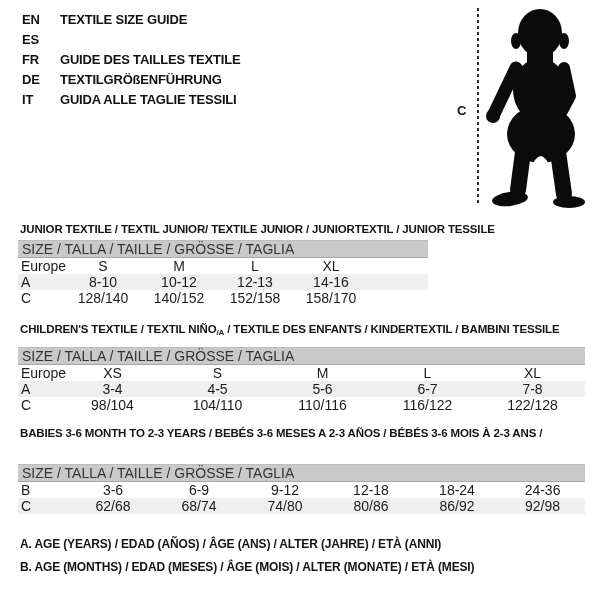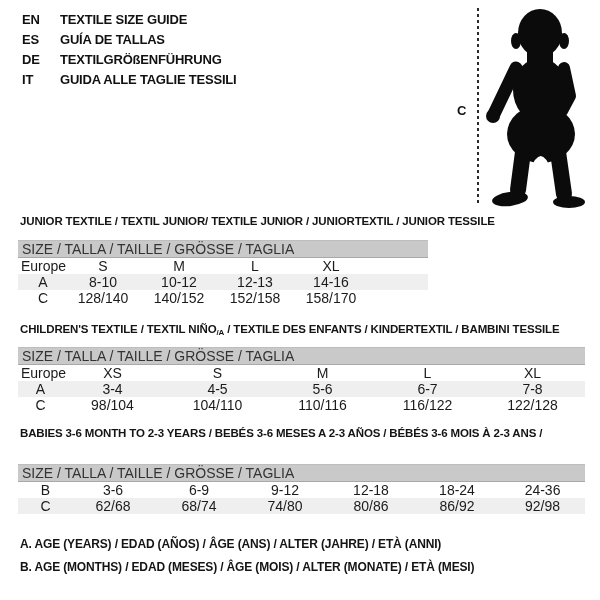--- a/index.html
+++ b/index.html
@@ -20,42 +20,45 @@
   .silhouette{position:absolute;left:480px;top:4px;}
   
   .sec-title{position:absolute;left:20px;font-size:11.5px;font-weight:700;
     letter-spacing:-0.15px;color:#141414;white-space:nowrap;line-height:15px;}
   .sub{font-size:8px;vertical-align:-2px;}
   
   table.size-table{position:absolute;border-collapse:collapse;table-layout:fixed;
     font-size:14px;color:#1b1b1b;}
   table.size-table td{height:16px;line-height:16px;padding:0;text-align:center;
     white-space:nowrap;overflow:visible;}
-  table.size-table td.lbl{text-align:center;padding-left:3px;}
+  table.size-table td.lbl{text-align:left;padding-left:3px;}
   tr.bar td{height:16px;line-height:16px;background:#c9c9c9;color:#333;
     text-align:left;padding-left:4px;font-weight:400;
     border-top:1px solid #bdbdbd;border-bottom:1px solid #a8a8a8;}
   tr.r-alt td{background:#efefef;}
   
   .footnote{position:absolute;left:20px;font-size:12px;font-weight:700;
     letter-spacing:-0.15px;color:#141414;white-space:nowrap;line-height:14px;}
 </style>
 </head>
 <body>
 
 <div class="page">
 
   <div class="lang-block">
     <div class="lang-row">
       <span class="lang-code">EN</span>
       <span class="lang-label">TEXTILE SIZE GUIDE</span>
     </div>
     <div class="lang-row">
       <span class="lang-code">ES</span>
-      <span class="lang-label">GUÍA DE TALLAS</span>
+    </div>
+    <div class="lang-row">
+      <span class="lang-code">FR</span>
+      <span class="lang-label">GUIDE DES TAILLES TEXTILE</span>
     </div>
     <div class="lang-row">
       <span class="lang-code">DE</span>
       <span class="lang-label">TEXTILGRÖßENFÜHRUNG</span>
     </div>
     <div class="lang-row">
       <span class="lang-code">IT</span>
       <span class="lang-label">GUIDA ALLE TAGLIE TESSILI</span>
     </div>
   </div>
@@ -74,21 +77,21 @@
       <circle cx="13" cy="112" r="7"></circle>
       <path d="M84,64 L90,92 L82,107" stroke="#0b0b0b" stroke-width="12" stroke-linecap="round" stroke-linejoin="round" fill="none"></path>
       <path d="M43,148 L38,186" stroke="#0b0b0b" stroke-width="16" stroke-linecap="round" fill="none"></path>
       <path d="M78,148 L84,190" stroke="#0b0b0b" stroke-width="16" stroke-linecap="round" fill="none"></path>
       <ellipse cx="30" cy="195" rx="18" ry="7" transform="rotate(-7 30 195)"></ellipse>
       <ellipse cx="89" cy="198" rx="16" ry="6"></ellipse>
       <path d="M50,166 Q61,138 71,166 L71,172 L50,172 Z" fill="#ffffff"></path>
     </g>
   </svg>
 
-  <div class="sec-title" style="top:214px;">JUNIOR TEXTILE / TEXTIL JUNIOR/ TEXTILE JUNIOR / JUNIORTEXTIL / JUNIOR TESSILE</div>
+  <div class="sec-title" style="top:222px;">JUNIOR TEXTILE / TEXTIL JUNIOR/ TEXTILE JUNIOR / JUNIORTEXTIL / JUNIOR TESSILE</div>
 
   <table class="size-table" style="left:18px;top:240px;width:410px;">
     <colgroup>
       <col style="width:47px">
         <col style="width:76px">
         <col style="width:76px">
       <col style="width:76px">
         <col style="width:76px">
         <col>
     </colgroup>

